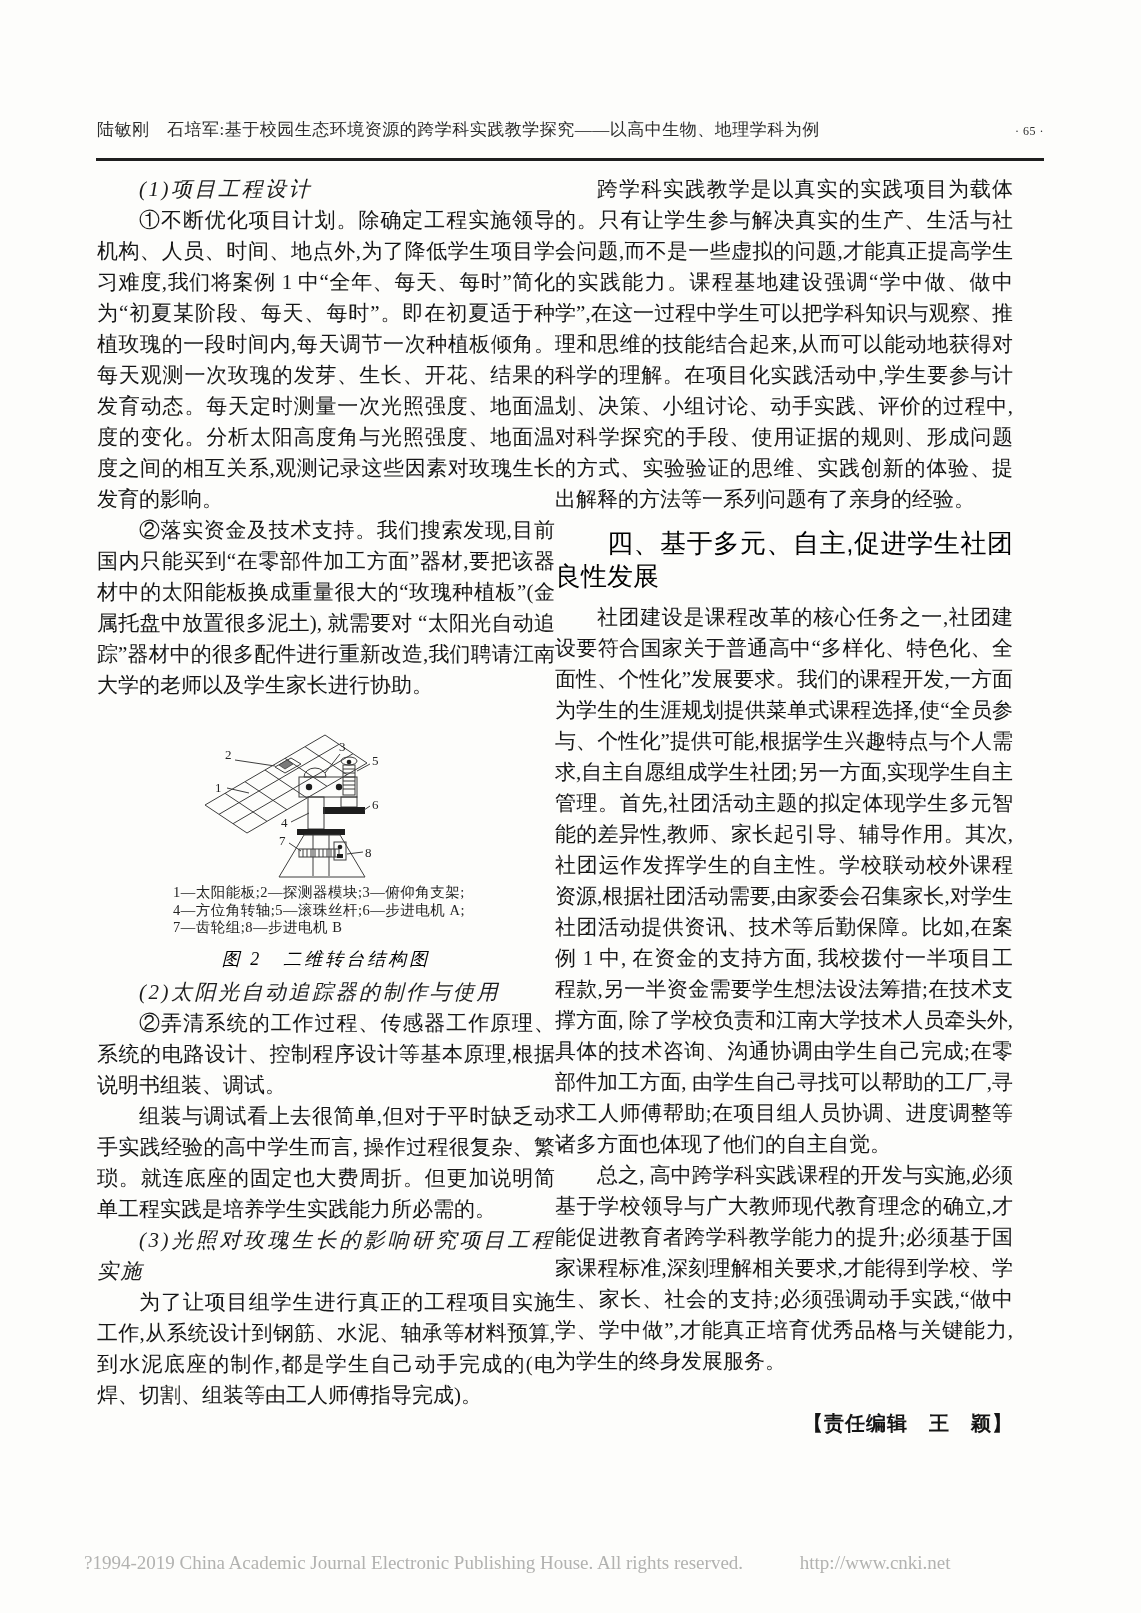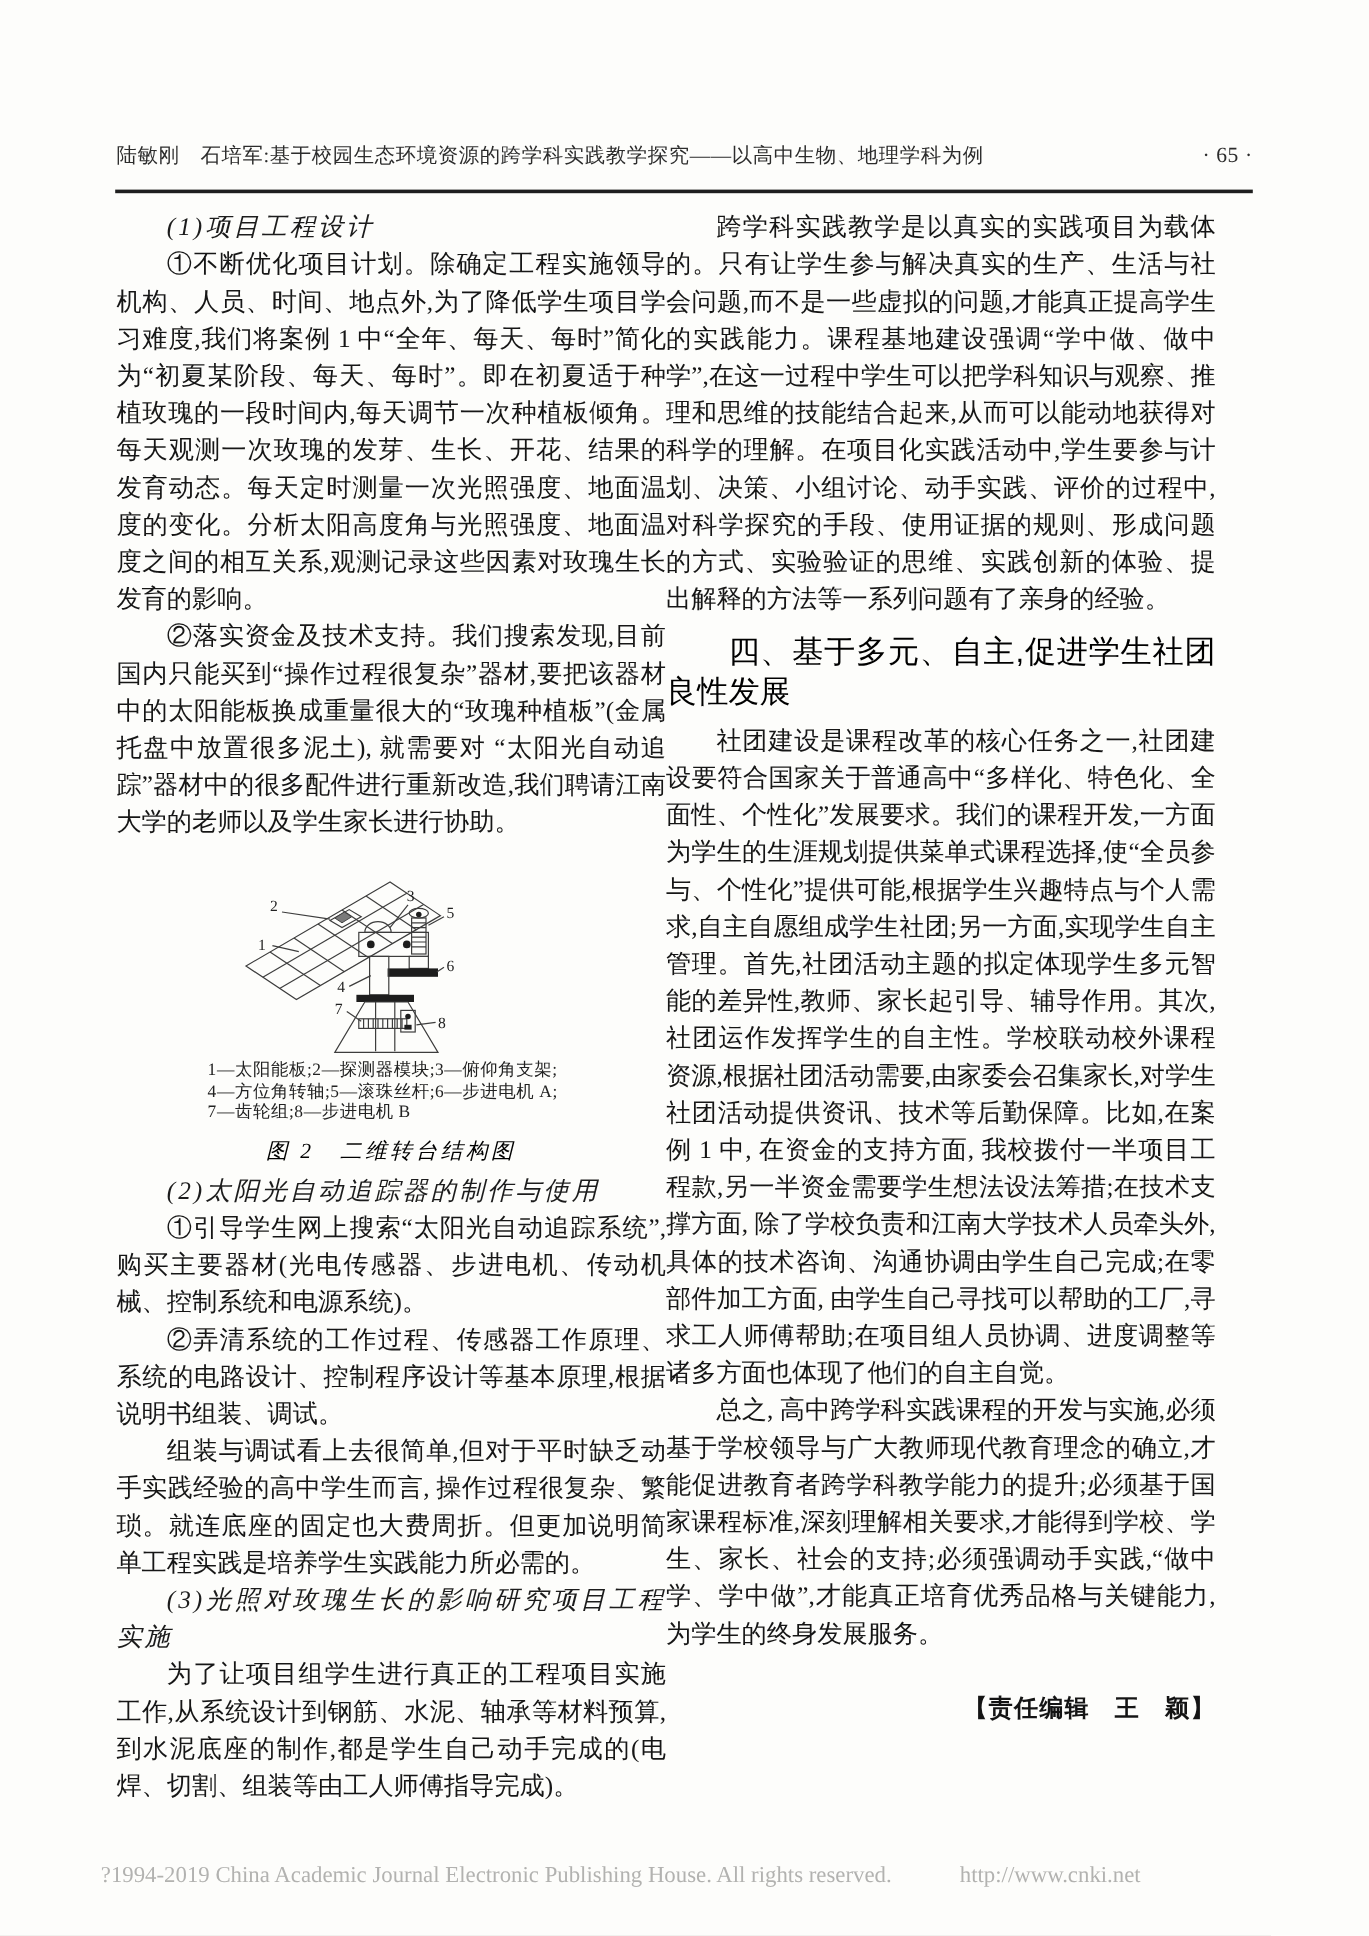--- a/index.html
+++ b/index.html
@@ -12,21 +12,21 @@
     font-family:"Liberation Serif","DejaVu Serif",serif;
     overflow:hidden;
     padding-left:26px;
   }
   
   .pg-header {
     position:absolute; left:97px; top:118px; width:947px;
     display:flex; justify-content:space-between; align-items:baseline;
     font-size:17px; color:#2c2c2c; letter-spacing:0.5px;
   }
-  .pg-header .pageno { font-size:18px; white-space:nowrap; }
+  .pg-header .pageno { font-size:12px; white-space:nowrap; }
   .header-rule {
     position:absolute; left:96px; top:158px; width:948px; height:3px;
     background:#1f1f1f;
   }
   
   .content { position:absolute; left:97px; top:174px; width:947px; }
   .columns { display:flex; }
   .col { width:458px; }
   .col p {
     margin:0; font-size:21px; line-height:31px;
@@ -83,21 +83,21 @@
     <span class="pageno">· 65 ·</span>
   </div>
   <div class="header-rule"></div>
 
   <div class="content">
     <div class="columns">
 
       <div class="col">
         <p class="subhead">(1)项目工程设计</p>
         <p>①不断优化项目计划。除确定工程实施领导机构、人员、时间、地点外,为了降低学生项目学习难度,我们将案例 1 中“全年、每天、每时”简化为“初夏某阶段、每天、每时”。即在初夏适于种植玫瑰的一段时间内,每天调节一次种植板倾角。每天观测一次玫瑰的发芽、生长、开花、结果的发育动态。每天定时测量一次光照强度、地面温度的变化。分析太阳高度角与光照强度、地面温度之间的相互关系,观测记录这些因素对玫瑰生长发育的影响。</p>
-        <p>②落实资金及技术支持。我们搜索发现,目前国内只能买到“操作过程很复杂”器材,要把该器材中的太阳能板换成重量很大的“玫瑰种植板”(金属托盘中放置很多泥土), 就需要对 “太阳光自动追踪”器材中的很多配件进行重新改造,我们聘请江南大学的老师以及学生家长进行协助。</p>
+        <p>②落实资金及技术支持。我们搜索发现,目前国内只能买到“在零部件加工方面”器材,要把该器材中的太阳能板换成重量很大的“玫瑰种植板”(金属托盘中放置很多泥土), 就需要对 “太阳光自动追踪”器材中的很多配件进行重新改造,我们聘请江南大学的老师以及学生家长进行协助。</p>
 
         <figure>
           <svg class="fig-canvas" width="330" height="175" viewBox="0 0 330 175">
 
             <g>
               <polygon class="fig-line" points="138,30 18,100 60,128 180,58"></polygon>
               <line class="fig-line" x1="118" y1="41.7" x2="160" y2="69.7"></line>
               <line class="fig-line" x1="98" y1="53.3" x2="140" y2="81.3"></line>
               <line class="fig-line" x1="78" y1="65" x2="120" y2="93"></line>
               <line class="fig-line" x1="58" y1="76.7" x2="100" y2="104.7"></line>
@@ -187,21 +187,20 @@
           </svg>
           <div class="fig-legend">
             <div>1—太阳能板;2—探测器模块;3—俯仰角支架;</div>
             <div>4—方位角转轴;5—滚珠丝杆;6—步进电机 A;</div>
             <div>7—齿轮组;8—步进电机 B</div>
           </div>
           <figcaption>图 2　二维转台结构图</figcaption>
         </figure>
 
         <p class="subhead">(2)太阳光自动追踪器的制作与使用</p>
-        <p>①引导学生网上搜索“太阳光自动追踪系统”,购买主要器材(光电传感器、步进电机、传动机械、控制系统和电源系统)。</p>
         <p>②弄清系统的工作过程、传感器工作原理、系统的电路设计、控制程序设计等基本原理,根据说明书组装、调试。</p>
         <p>组装与调试看上去很简单,但对于平时缺乏动手实践经验的高中学生而言, 操作过程很复杂、繁琐。就连底座的固定也大费周折。但更加说明简单工程实践是培养学生实践能力所必需的。</p>
         <p class="subhead">(3)光照对玫瑰生长的影响研究项目工程实施</p>
         <p>为了让项目组学生进行真正的工程项目实施工作,从系统设计到钢筋、水泥、轴承等材料预算,到水泥底座的制作,都是学生自己动手完成的(电焊、切割、组装等由工人师傅指导完成)。</p>
       </div>
 
       <div class="col">
         <p>跨学科实践教学是以真实的实践项目为载体的。只有让学生参与解决真实的生产、生活与社会问题,而不是一些虚拟的问题,才能真正提高学生的实践能力。课程基地建设强调“学中做、做中学”,在这一过程中学生可以把学科知识与观察、推理和思维的技能结合起来,从而可以能动地获得对科学的理解。在项目化实践活动中,学生要参与计划、决策、小组讨论、动手实践、评价的过程中,对科学探究的手段、使用证据的规则、形成问题的方式、实验验证的思维、实践创新的体验、提出解释的方法等一系列问题有了亲身的经验。</p>
         <h3 class="sec-heading">四、基于多元、自主,促进学生社团良性发展</h3>
         <p>社团建设是课程改革的核心任务之一,社团建设要符合国家关于普通高中“多样化、特色化、全面性、个性化”发展要求。我们的课程开发,一方面为学生的生涯规划提供菜单式课程选择,使“全员参与、个性化”提供可能,根据学生兴趣特点与个人需求,自主自愿组成学生社团;另一方面,实现学生自主管理。首先,社团活动主题的拟定体现学生多元智能的差异性,教师、家长起引导、辅导作用。其次,社团运作发挥学生的自主性。学校联动校外课程资源,根据社团活动需要,由家委会召集家长,对学生社团活动提供资讯、技术等后勤保障。比如,在案例 1 中, 在资金的支持方面, 我校拨付一半项目工程款,另一半资金需要学生想法设法筹措;在技术支撑方面, 除了学校负责和江南大学技术人员牵头外,具体的技术咨询、沟通协调由学生自己完成;在零部件加工方面, 由学生自己寻找可以帮助的工厂,寻求工人师傅帮助;在项目组人员协调、进度调整等诸多方面也体现了他们的自主自觉。</p>

